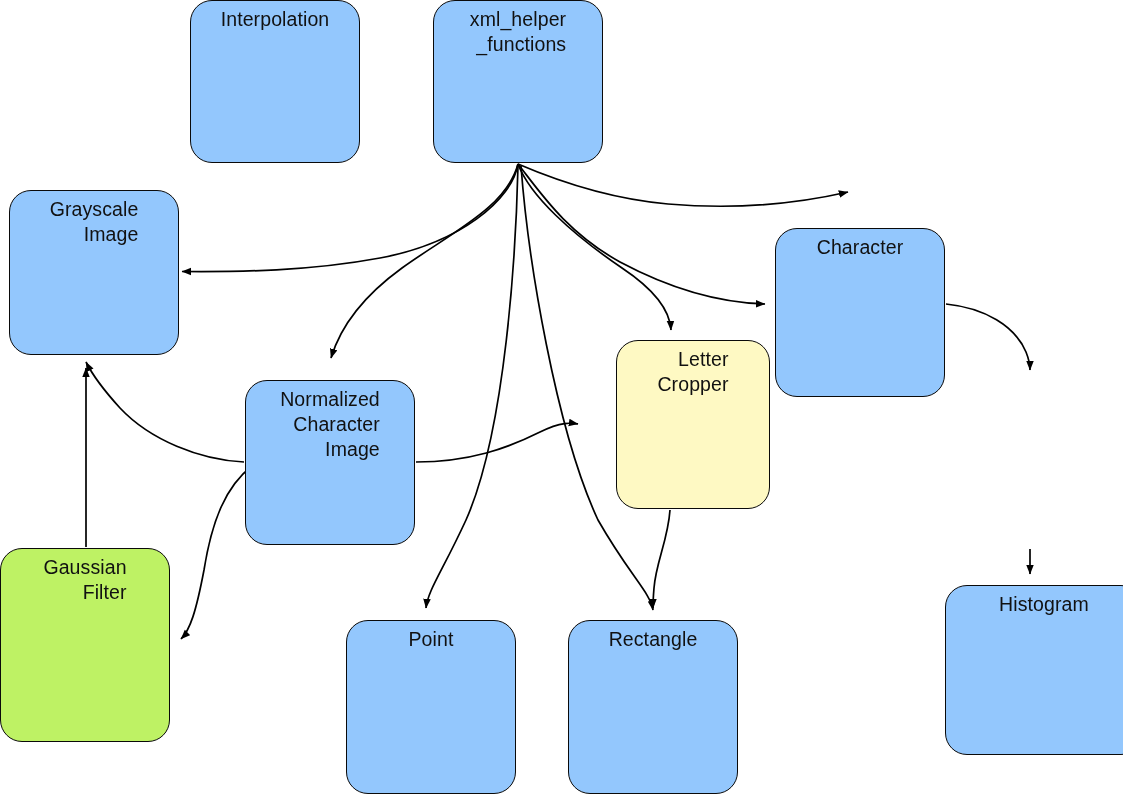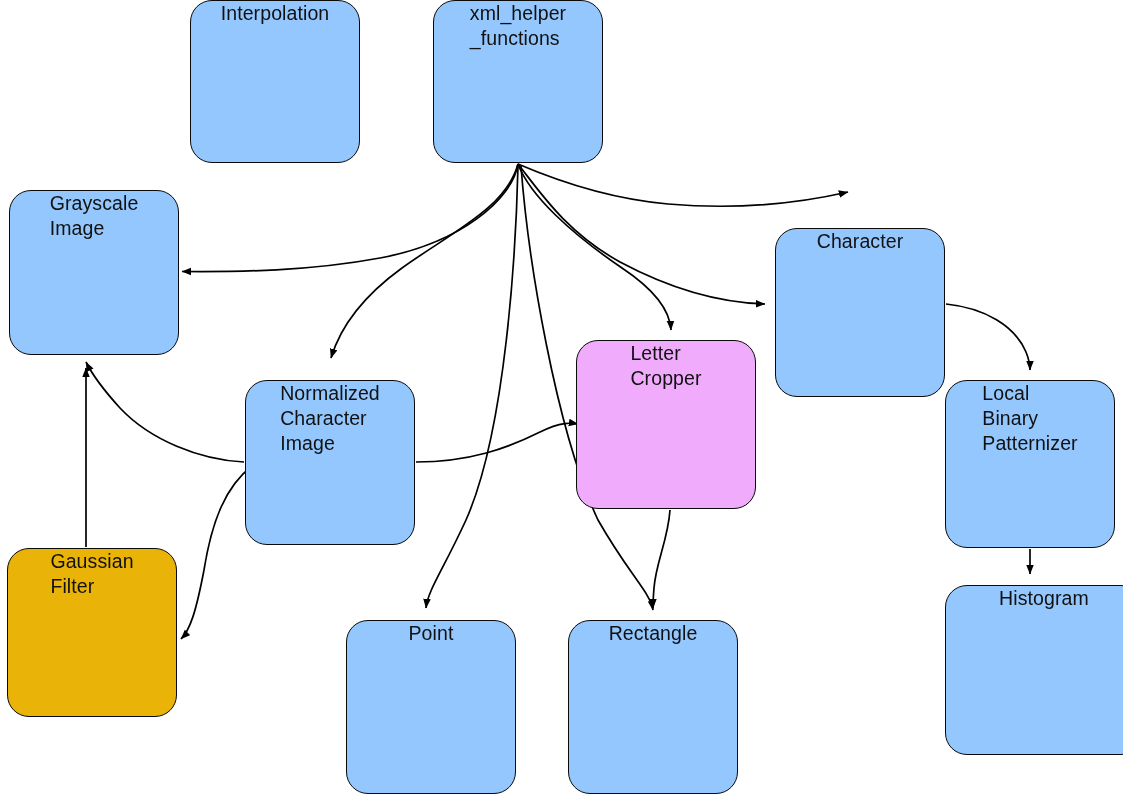--- a/index.html
+++ b/index.html
@@ -16,24 +16,25 @@
     box-sizing:border-box;
     background:#93c7fd;
     border:1.6px solid #0a0a0a;
     border-radius:22px;
     display:flex;
     justify-content:center;
     align-items:flex-start;
   }
   .node .label{
     display:block;
-    text-align:left;
+    text-align:right;
     font-size:19.5px;
     line-height:25px;
     color:#111111;
+    padding-top:6px;
     white-space:pre-line;
     letter-spacing:0.1px;
   }
 </style>
 </head>
 <body>
 
 <div id="canvas" style="background: rgb(255, 255, 255);">
 
   <svg id="edges" viewBox="0 0 1123 794" xmlns="http://www.w3.org/2000/svg">
@@ -82,35 +83,30 @@
     <span class="label">xml_helper
 _functions</span>
   </div>
   <div class="node" style="left: 9px; top: 190px; width: 170px; height: 165px; background: rgb(147, 199, 253); border-color: rgb(10, 10, 10);">
     <span class="label">Grayscale
 Image</span>
   </div>
   <div class="node" style="left: 775px; top: 228px; width: 170px; height: 169px; background: rgb(147, 199, 253); border-color: rgb(10, 10, 10);">
     <span class="label">Character</span>
   </div>
-  <div class="node" style="left: 576px; top: 340px; width: 180px; height: 169px; background: #f0abfc; border-color: rgb(10, 10, 10);">
+  <div class="node" style="left: 616px; top: 340px; width: 154px; height: 169px; background: #fef9c3; border-color: rgb(10, 10, 10);">
     <span class="label">Letter
 Cropper</span>
   </div>
   <div class="node" style="left: 245px; top: 380px; width: 170px; height: 165px; background: rgb(147, 199, 253); border-color: rgb(10, 10, 10);">
     <span class="label">Normalized
 Character
 Image</span>
   </div>
-  <div class="node" style="left: 945px; top: 380px; width: 170px; height: 168px; background: rgb(147, 199, 253); border-color: rgb(10, 10, 10);">
-    <span class="label">Local
-Binary
-Patternizer</span>
-  </div>
-  <div class="node" style="left: 0px; top: 548px; width: 170px; height: 169px; background: #eab308; border-color: rgb(10, 10, 10); margin-left: 7px;">
+  <div class="node" style="left: 0px; top: 548px; width: 170px; height: 194px; background: #bef264; border-color: rgb(10, 10, 10);">
     <span class="label">Gaussian
 Filter</span>
   </div>
   <div class="node" style="left: 945px; top: 585px; width: 198px; height: 170px; background: rgb(147, 199, 253); border-color: rgb(10, 10, 10);">
     <span class="label">Histogram</span>
   </div>
   <div class="node" style="left: 340px; top: 620px; width: 170px; height: 174px; background: rgb(147, 199, 253); border-color: rgb(10, 10, 10); margin-left: 6px;">
     <span class="label">Point</span>
   </div>
   <div class="node" style="left: 568px; top: 620px; width: 170px; height: 174px; background: rgb(147, 199, 253); border-color: rgb(10, 10, 10);">

